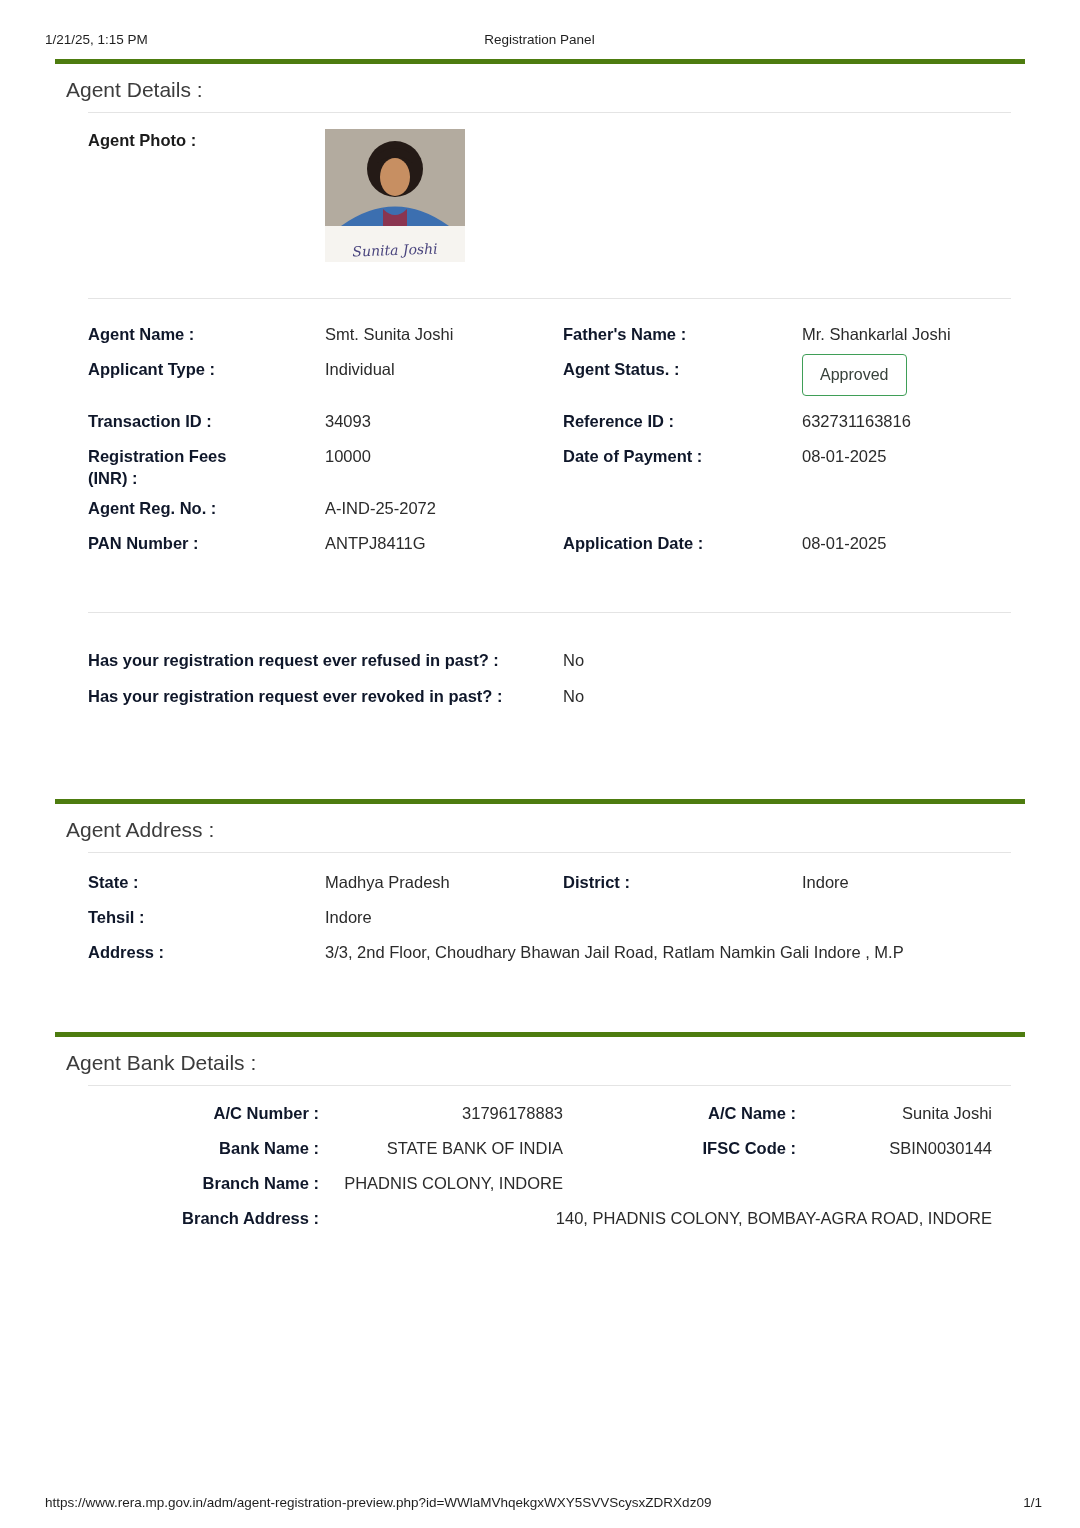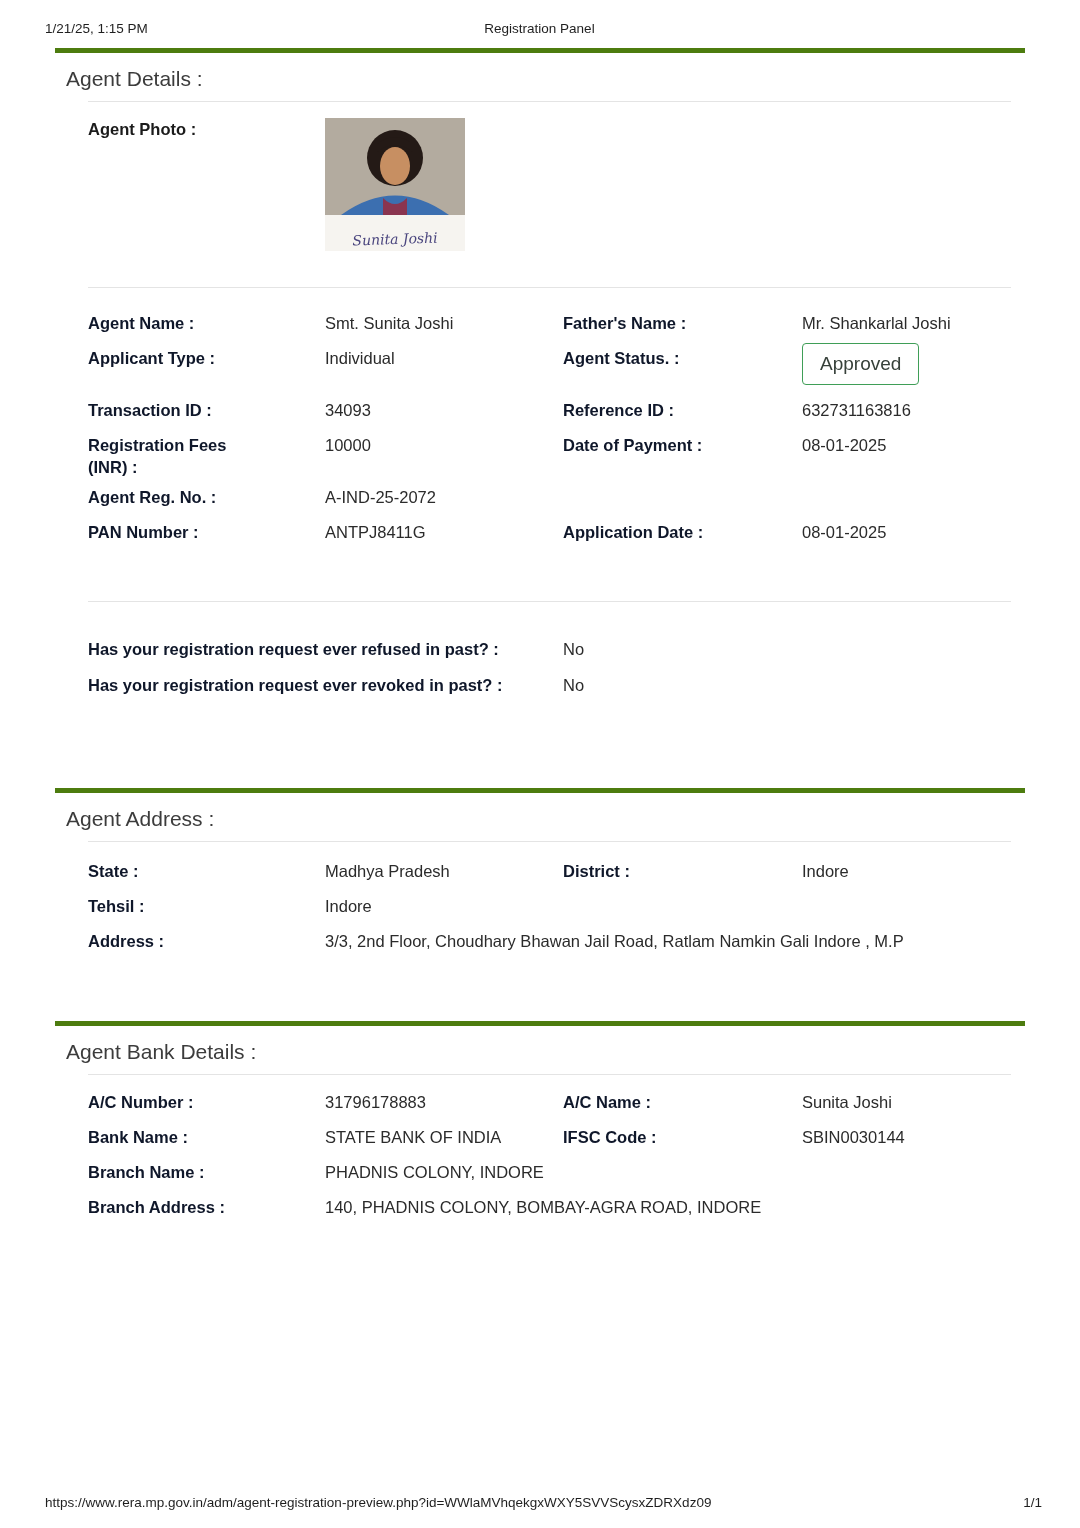--- a/index.html
+++ b/index.html
@@ -8,21 +8,21 @@
     width: 1080px; height: 1528px;
     position: relative;
     font-family: "Liberation Sans", "DejaVu Sans", sans-serif;
     color: #212529;
     overflow: hidden;
   }
 
   
   .print-header {
     display: flex; align-items: baseline;
-    padding: 21px 45px 6px;
+    padding: 32px 45px 6px;
     font-size: 13.5px; color: #1f1f1f;
   }
   .ph-left  { width: 33.3%; text-align: left; }
   .ph-center{ width: 33.3%; text-align: center; }
   .ph-right { width: 33.3%; text-align: right; }
 
   .print-footer {
     position: absolute; left: 45px; right: 38px; bottom: 18px;
     display: flex; justify-content: space-between;
     font-size: 13.5px; color: #1f1f1f;
@@ -45,42 +45,42 @@
     position: absolute; left: 0; right: 0; bottom: 4px;
     text-align: center;
     font-family: "DejaVu Serif", serif; font-style: italic;
     font-size: 14px; color: #4a457e;
     transform: rotate(-2deg);
   }
 
   
   .fields { padding: 24px 33px 45px; }
   .fields-tight { padding: 18px 33px 50px; }
-  .fields-bank { padding: 16px 33px 30px; }
+  .fields-bank { padding: 16px 33px 30px; text-align: right; }
   .frow {
     display: grid;
     grid-template-columns: 237px 238px 239px auto;
     align-items: start;
     margin-bottom: 13px;
   }
   .frow-2 { grid-template-columns: 237px auto; }
   .frow-fees { margin-bottom: 8px; }
   .frow-status { margin-bottom: 14px; }
   .lbl { font-weight: bold; font-size: 16.5px; line-height: 22px; color: #0f172a; padding-right: 6px; }
   .lbl-narrow { max-width: 188px; }
   .val { font-size: 16.5px; line-height: 22px; color: #2b2b2b; }
   .val-nowrap { white-space: nowrap; }
   .val-address { max-width: 600px; }
 
   .badge {
     display: inline-block;
     border: 1px solid #3f9e57;
     border-radius: 4px;
     padding: 9px 17px;
-    font-size: 19px; color: #37413a;
+    font-size: 16px; color: #37413a;
     background: #ffffff;
     margin-top: -4px;
   }
 
   .questions { padding: 36px 33px 72px; }
   .qrow {
     display: grid;
     grid-template-columns: 475px auto;
     align-items: start;
     margin-bottom: 14px;

